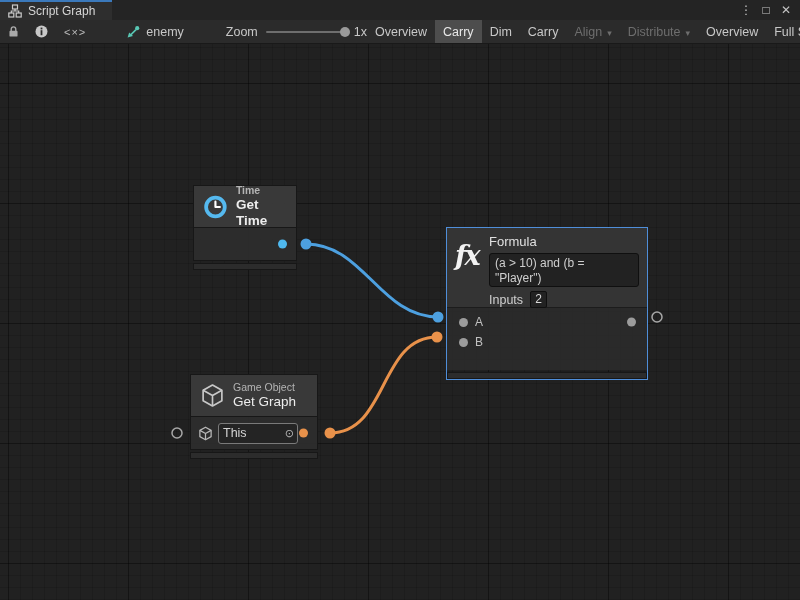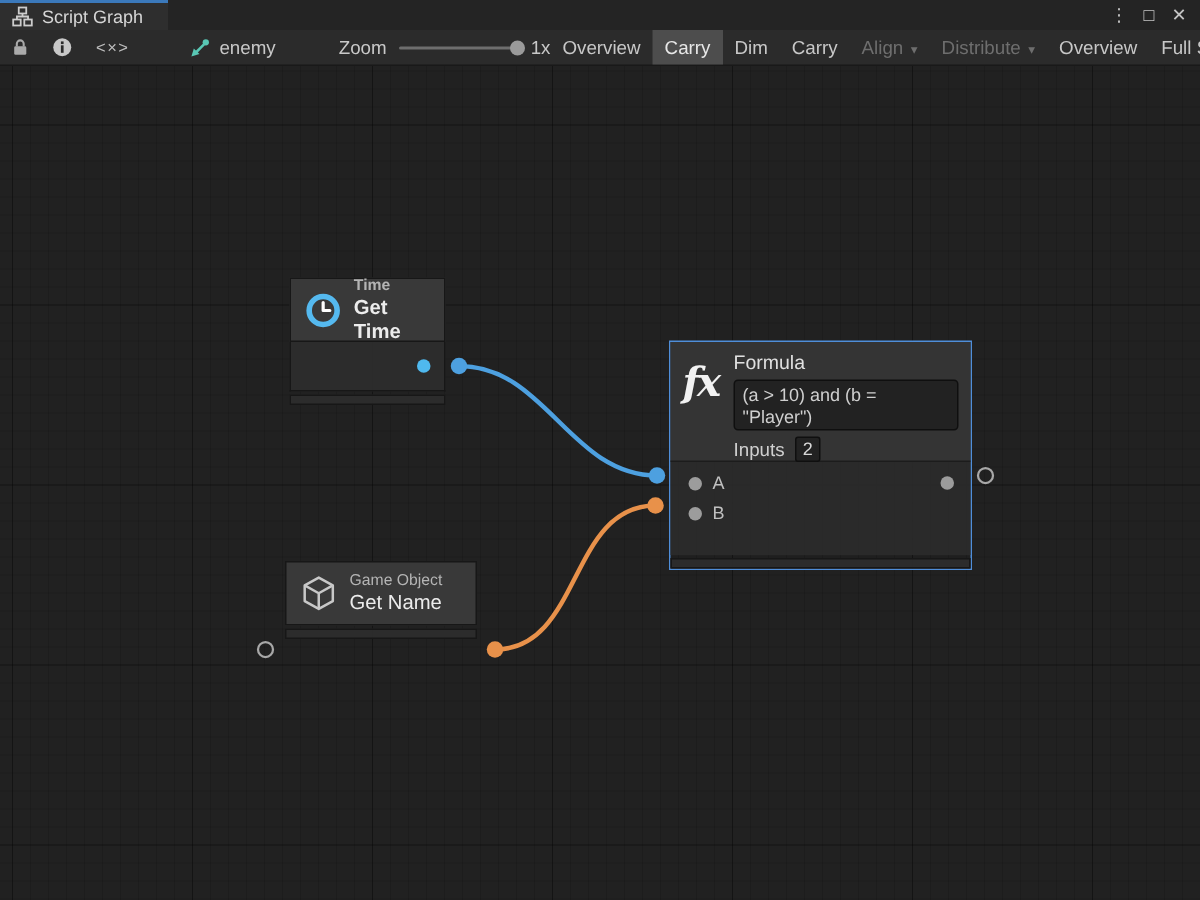--- a/index.html
+++ b/index.html
@@ -279,19 +279,30 @@
   </div>
 
   <div class="node node-get-name">
     <div class="n-header">
       <svg class="icon-svg" width="25" height="25" viewBox="0 0 24 24">
         <path d="M12,2 L21,7 L21,17 L12,22 L3,17 L3,7 Z" fill="none" stroke="#c8c8c8" stroke-width="1.6" stroke-linejoin="round"></path>
         <path d="M3,7 L12,12 L21,7 M12,12 L12,22" fill="none" stroke="#c8c8c8" stroke-width="1.6" stroke-linejoin="round"></path>
       </svg>
       <div>
         <div class="n-cat">Game Object</div>
-        <div class="n-title">Get Name</div>
-      </div>
+        <div class="n-title">Get Graph</div>
+      </div>
+    </div>
+    <div class="n-body">
+      <svg class="icon-svg" width="15" height="15" viewBox="0 0 24 24">
+        <path d="M12,2 L21,7 L21,17 L12,22 L3,17 L3,7 Z" fill="none" stroke="#b8b8b8" stroke-width="2" stroke-linejoin="round"></path>
+        <path d="M3,7 L12,12 L21,7 M12,12 L12,22" fill="none" stroke="#b8b8b8" stroke-width="2" stroke-linejoin="round"></path>
+      </svg>
+      <div class="this-field">
+        <span>This</span>
+        <span class="picker">⊙</span>
+      </div>
+      <div class="dot dot-orange out-port"></div>
     </div>
     <div class="n-footer"></div>
   </div>
 
 </div>
 
 </body></html>

